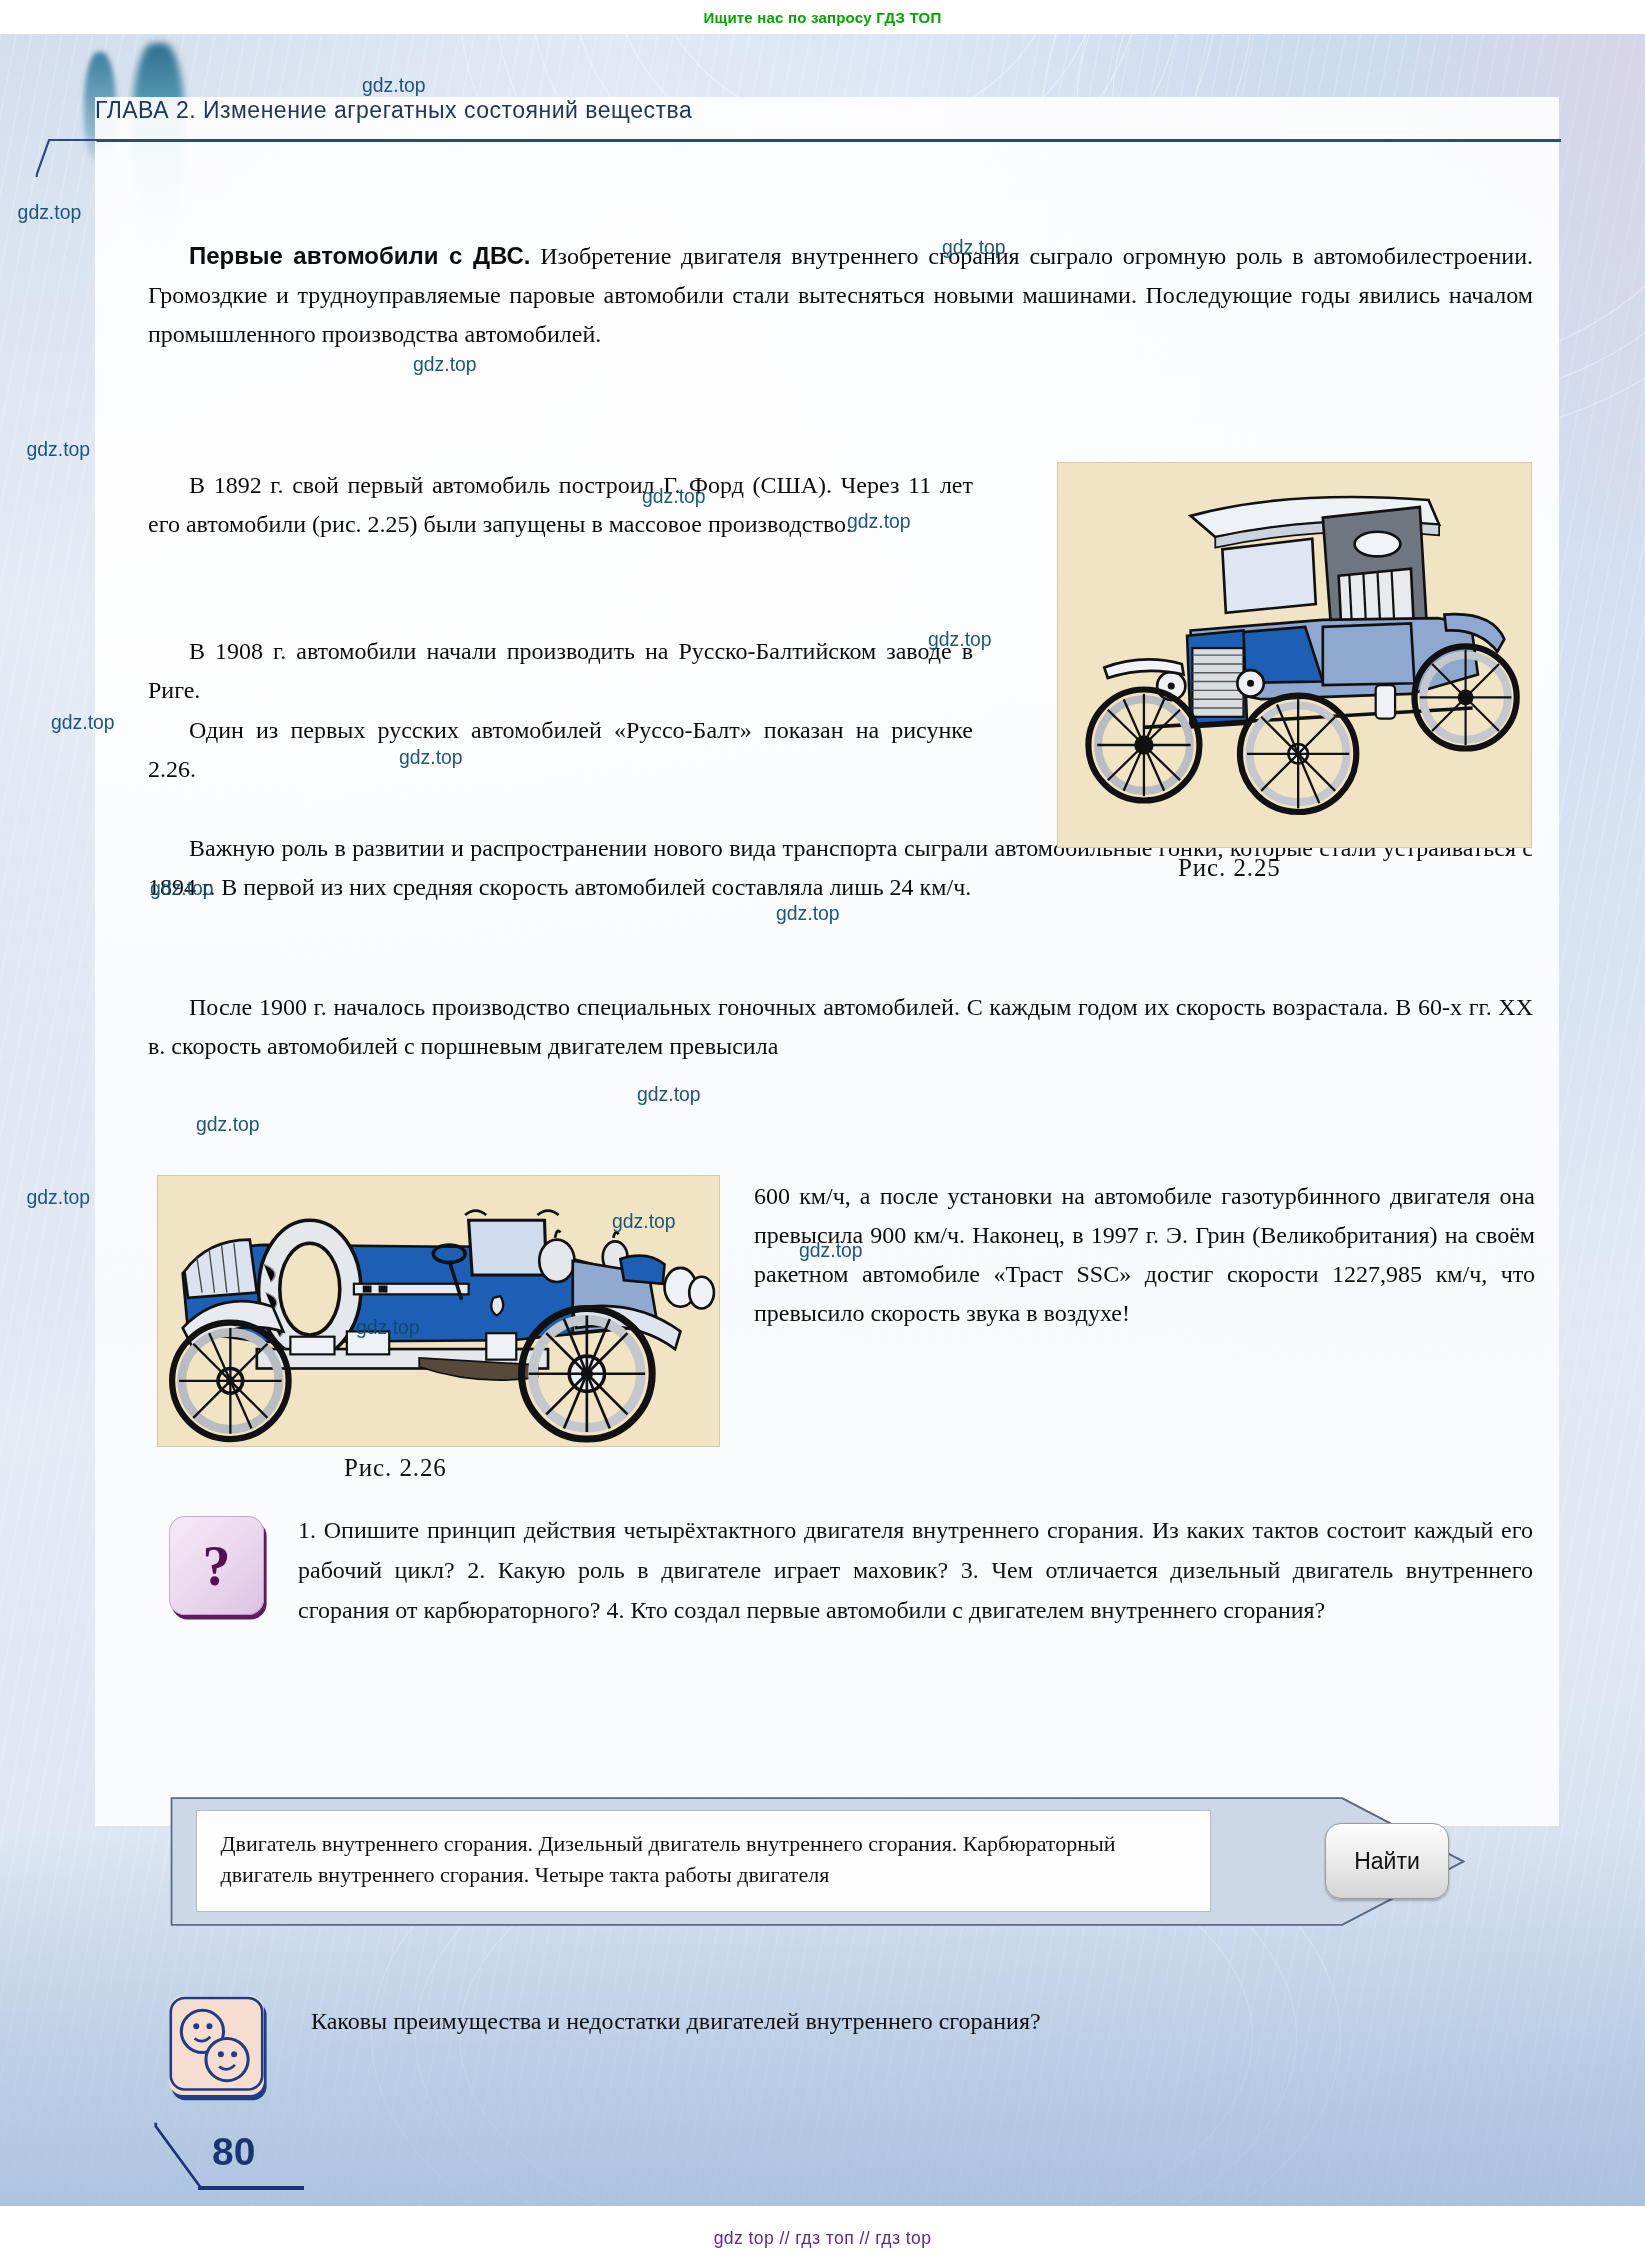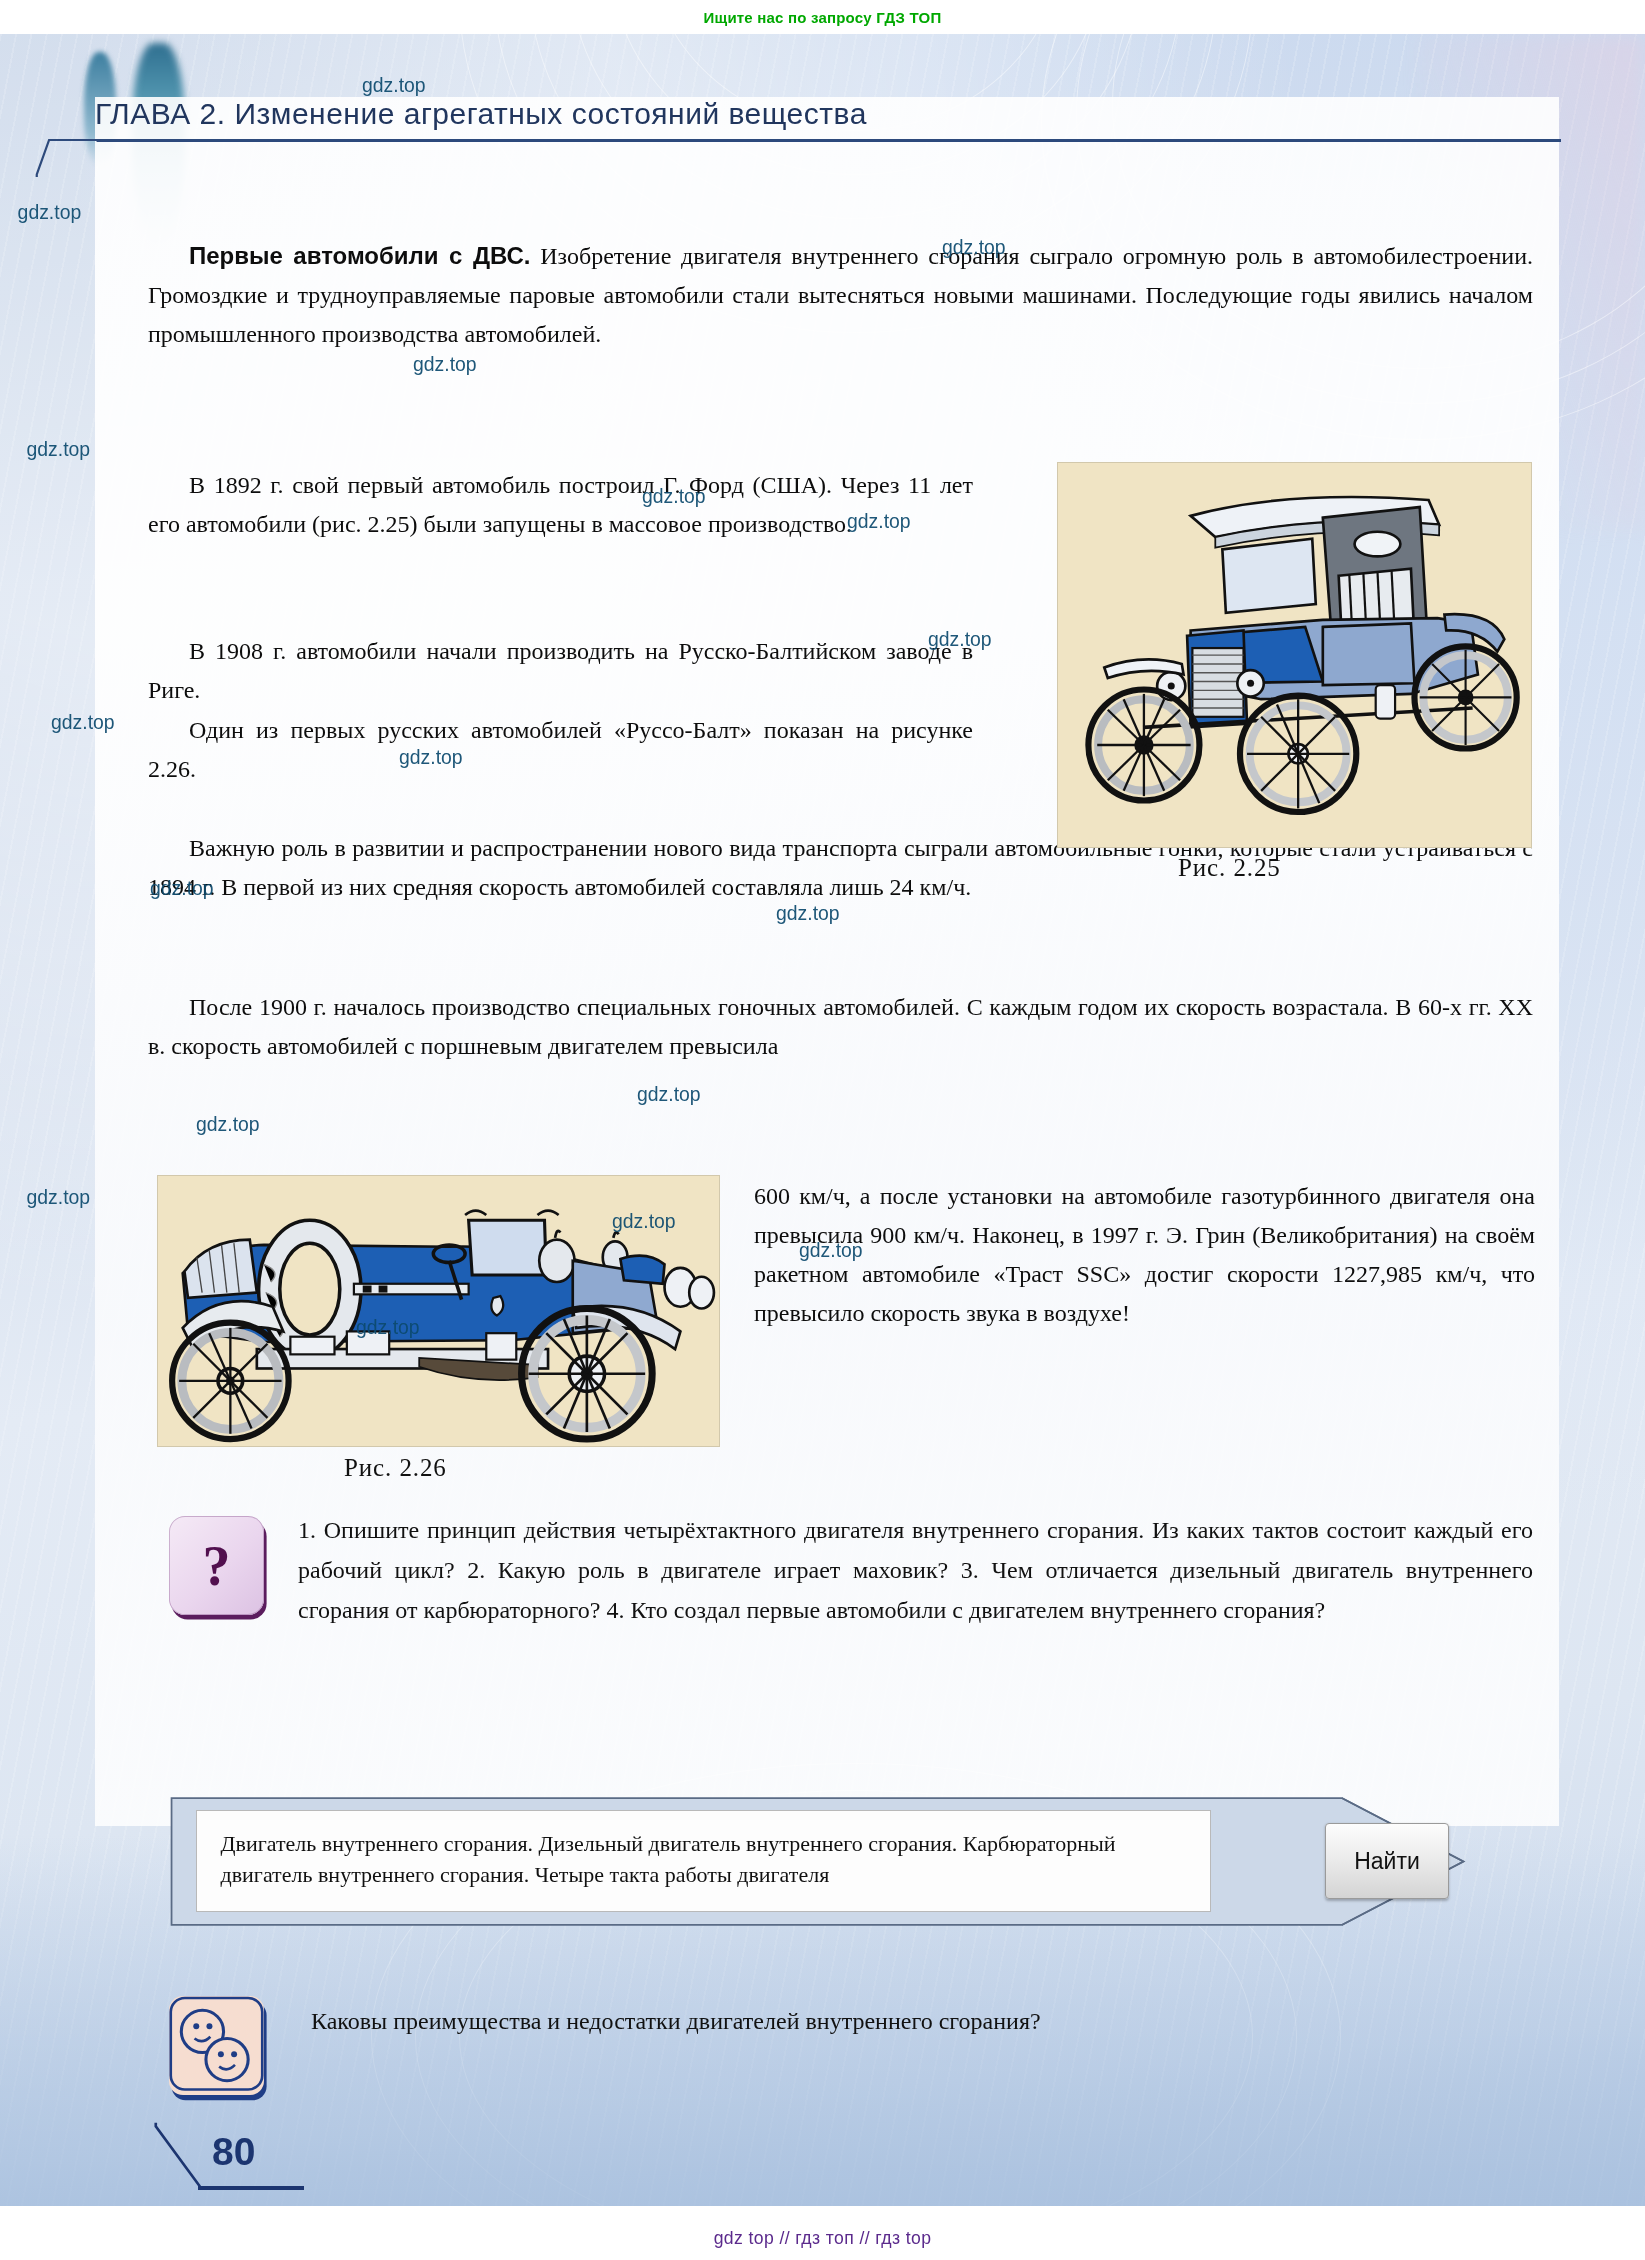--- a/index.html
+++ b/index.html
@@ -66,21 +66,21 @@
     background:linear-gradient(180deg, rgba(255,255,255,.90) 0%, rgba(255,255,255,.93) 30%, rgba(250,251,253,.90) 70%, rgba(255,255,255,.84) 100%);
   }
 
   
   #chapter-header{
     position:absolute; left:95px; top:97px; width:1464px; height:37px;
   }
   #chapter-title{
     position:absolute; left:0; top:0;
     font-family:"Liberation Sans", sans-serif;
-    font-size:30px; color:#21365e; letter-spacing:0.5px; white-space:nowrap;
+    font-size:23px; color:#21365e; letter-spacing:0.5px; white-space:nowrap;
   }
   #chapter-rule{
     position:absolute; left:97px; top:139px; width:1464px; height:2.6px;
     background:#2d4a7c;
   }
   #chapter-rule::after{
     content:""; position:absolute; left:-0.9px; top:1.8px; width:1464px; height:0.9px;
     background:rgba(45,74,124,.45);
   }
   
@@ -162,21 +162,21 @@
   }
   #search-field p{
     margin:8px;
     font-family:Liberation Serif, serif;
     font-size:22px; line-height:31px; color:#111;
   }
   #search-button{
     position:absolute; left:1156px; top:32px; width:124px; height:76px;
     background:linear-gradient(180deg,#fdfdfd 0%, #ececec 45%, #d4d4d4 100%);
     border:0.9px solid #9a9a9a;
-    border-radius:4px;
+    border-radius:16px;
     display:flex; align-items:center; justify-content:center;
     font-family:"Liberation Sans", sans-serif;
     font-size:23px; color:#111;
     box-shadow:0 1.8px 2.6px rgba(0,0,0,.25);
   }
 
   
   #think-icon{
     position:absolute; left:169px; top:1996px; width:95px; height:99px;
     background:#f6ddd0;

